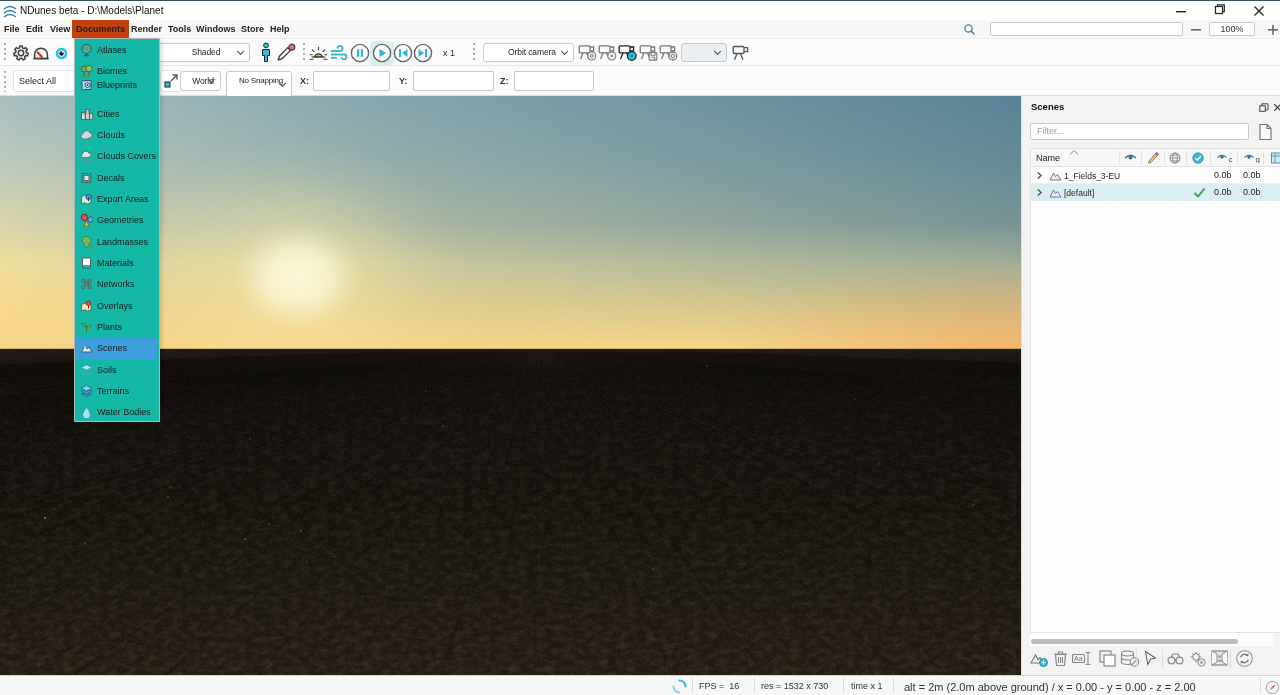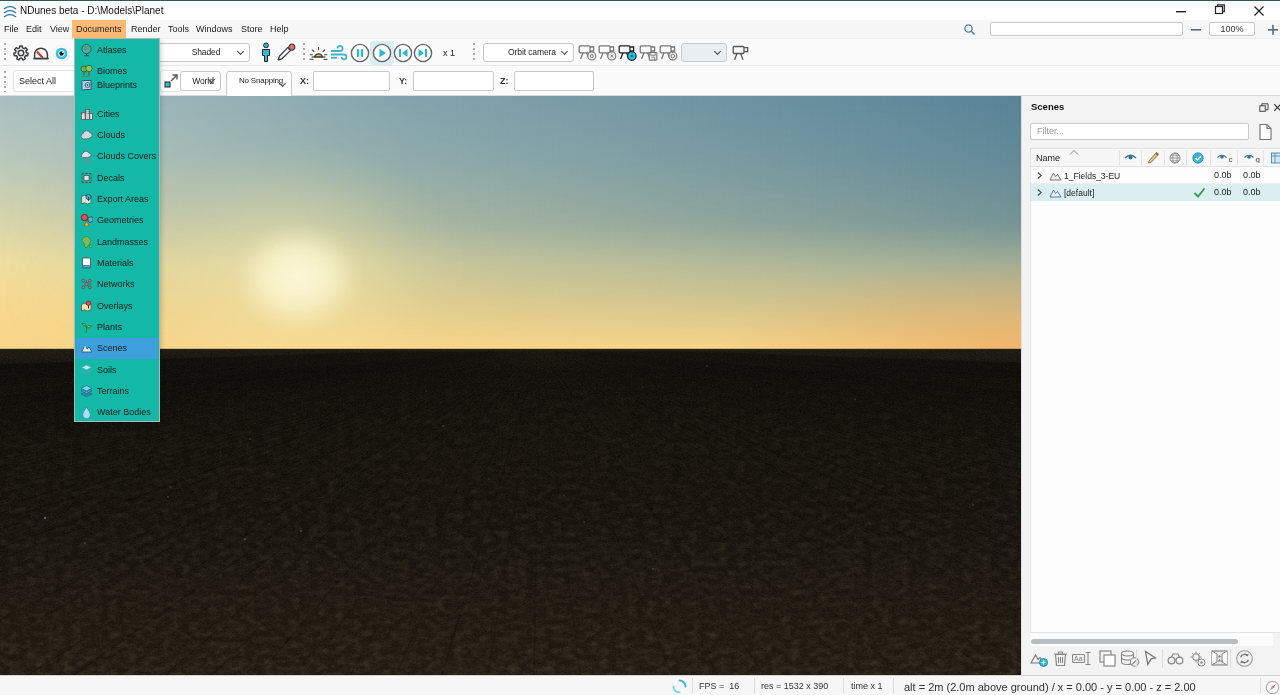--- a/index.html
+++ b/index.html
@@ -1,21 +1,21 @@
 <!DOCTYPE html>
 <html><head>
 <meta charset="utf-8">
 <style>
 * { margin:0; padding:0; box-sizing:border-box; }
 html,body { width:1280px; height:695px; overflow:hidden; font-family:"Liberation Sans",sans-serif; background:#fff; }
 .abs { position:absolute; }
 #titlebar { left:0; top:0; width:1280px; height:20px; background:#fff; border-top:1px solid #33555a; }
 #title-text { left:20px; top:4px; font-size:10px; color:#111; }
 #menubar { left:0; top:20px; width:1280px; height:18px; background:#f7f7f7; }
-.mitem { position:absolute; top:0; height:18px; line-height:18px; font-size:9px; color:#222; }
+.mitem { position:absolute; top:0; height:18px; line-height:18px; font-size:9px; color:#222;font-weight:bold; }
 #toolbar1 { left:0; top:38px; width:1280px; height:27px; background:#fbfbfb; border-top:1px solid #eee; }
 #toolbar2 { left:0; top:65px; width:1280px; height:31px; background:#fbfbfb; border-top:1px solid #e7e7e7; border-bottom:1px solid #dcdcdc; }
 .combo { position:absolute; background:#fff; border:1px solid #c9c9c9; border-radius:3px; font-size:8.5px; letter-spacing:-0.1px; color:#222;text-align:center; }
 .combo .arr { position:absolute; right:6px; top:50%; width:5px; height:5px; margin-top:-4px; border:solid #444; border-width:0 0 1.3px 1.3px; transform:rotate(-45deg); }
 .input { position:absolute; background:#fff; border:1px solid #c9c9c9; border-radius:2px; }
 .dots { position:absolute; width:1.6px; background-image:repeating-linear-gradient(to bottom,#aaa 0 1.6px,transparent 1.6px 5px); }
 #viewport { left:0; top:96px; width:1021px; height:579px; }
 #panel { left:1021px; top:96px; width:259px; height:579px; background:#f3f3f3; border-left:1px solid #e0e0e0; }
 #menu { left:74px; top:38px; width:86px; height:384px; background:#14b8a6; border:1px solid #b5b5b5; box-shadow:2px 2px 4px rgba(0,0,0,0.15); z-index:50; }
 .menuitem { position:absolute; left:1px; width:82px; height:21.33px; font-size:9px; color:#1a1a1a; }
@@ -43,21 +43,21 @@
         <path d="M16.5 5.5 V3.8 H23.3 V10.6 H21.6" fill="none" stroke="#222" stroke-width="1.2"></path>
       </svg></div>
   <div class="wbtn" style="left:1242px"><svg width="34" height="20">
         <path d="M12.5 5.5 L21.5 14.5 M21.5 5.5 L12.5 14.5" stroke="#222" stroke-width="1.3"></path>
       </svg></div>
 </div>
 <div class="abs" id="menubar">
   <div class="mitem" style="left:4px">File</div>
   <div class="mitem" style="left:26px">Edit</div>
   <div class="mitem" style="left:50px">View</div>
-  <div class="mitem" style="left:72px;padding:0 4px;background:#fdba74">Documents</div>
+  <div class="mitem" style="left:72px;padding:0 4px;background:#c2410c">Documents</div>
   <div class="mitem" style="left:131px">Render</div>
   <div class="mitem" style="left:168px">Tools</div>
   <div class="mitem" style="left:196px">Windows</div>
   <div class="mitem" style="left:241px">Store</div>
   <div class="mitem" style="left:270px">Help</div>
   <svg class="abs" style="left:963px;top:3px" width="13" height="13" viewBox="0 0 13 13">
       <circle cx="5.5" cy="5.5" r="3.6" fill="none" stroke="#4a7d9e" stroke-width="1.3"></circle>
       <path d="M8.3 8.3 L11.5 11.5" stroke="#4a7d9e" stroke-width="1.5"></path>
     </svg>
   <div class="input" style="left:990px;top:2px;width:193px;height:14px"></div>
@@ -936,21 +936,21 @@
     </div>
 </div>
 <div class="abs" id="statusbar">
   <svg class="abs" style="left:672px;top:3px" width="15" height="15" viewBox="0 0 15 15">
       <path d="M7.5 1.5 a6 6 0 0 1 6 6" fill="none" stroke="#35bcd4" stroke-width="2" stroke-linecap="round"></path>
       <path d="M7.5 13.5 a6 6 0 0 1 -6 -6" fill="none" stroke="#7fd8e8" stroke-width="2" stroke-linecap="round"></path>
     </svg>
   <div class="sbsep" style="left:692px"></div>
   <div class="sbtxt" style="left:699px">FPS =&nbsp; 16</div>
   <div class="sbsep" style="left:754px"></div>
-  <div class="sbtxt" style="left:761px">res = 1532 x 390</div>
+  <div class="sbtxt" style="left:761px">res = 1532 x 730</div>
   <div class="sbsep" style="left:843px"></div>
   <div class="sbtxt" style="left:851px">time x 1</div>
   <div class="sbsep" style="left:893px"></div>
   <div class="sbtxt" style="left:904px;font-size:11px;top:4.5px">alt = 2m (2.0m above ground) / x = 0.00 - y = 0.00 - z = 2.00</div>
   <div class="sbsep" style="left:1260px"></div>
   <svg class="abs" style="left:1265px;top:4px" width="15" height="15" viewBox="0 0 15 15">
       <circle cx="7.5" cy="7.5" r="6.2" fill="#fdfdfd" stroke="#b5b5b5" stroke-width="1.3"></circle>
       <path d="M10.8 4.2 L8.3 8.3 L6.7 6.7 z" fill="#e04b3a"></path>
       <path d="M4.2 10.8 L6.7 6.7 L8.3 8.3 z" fill="#9a9a9a"></path>
     </svg>

